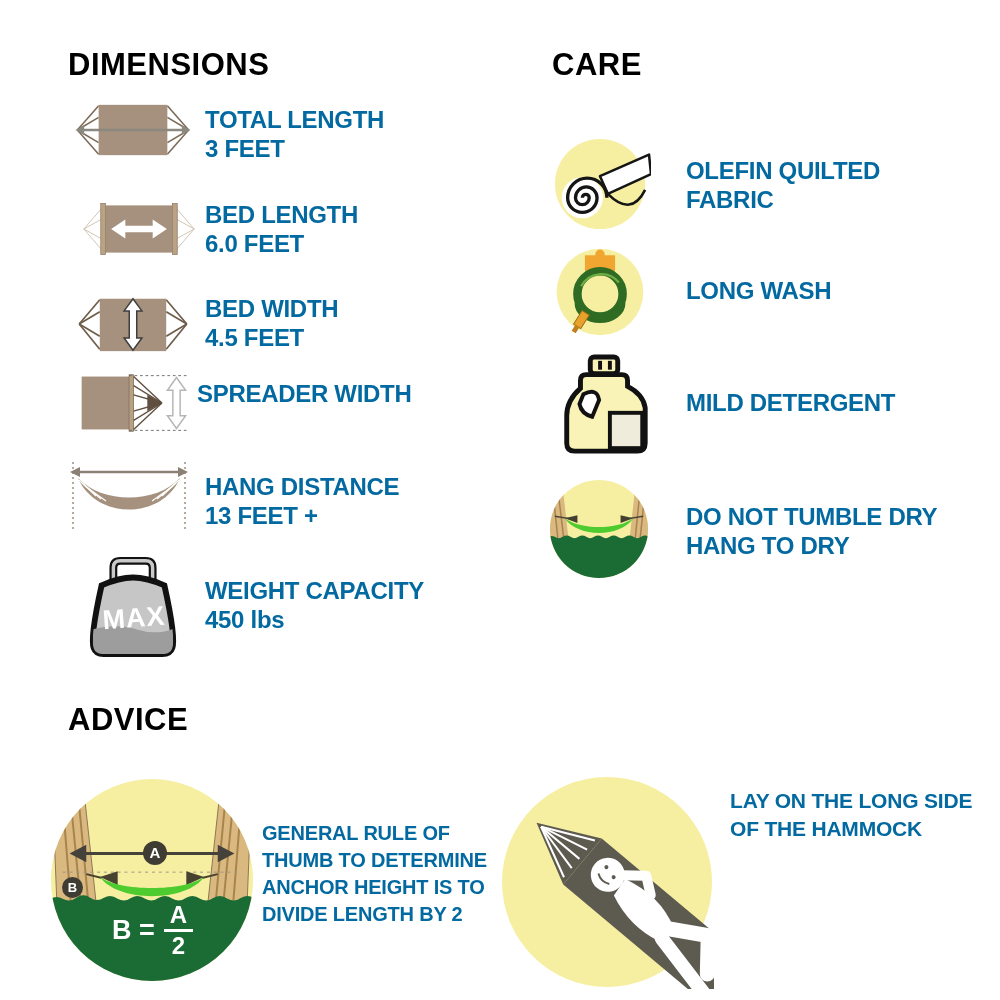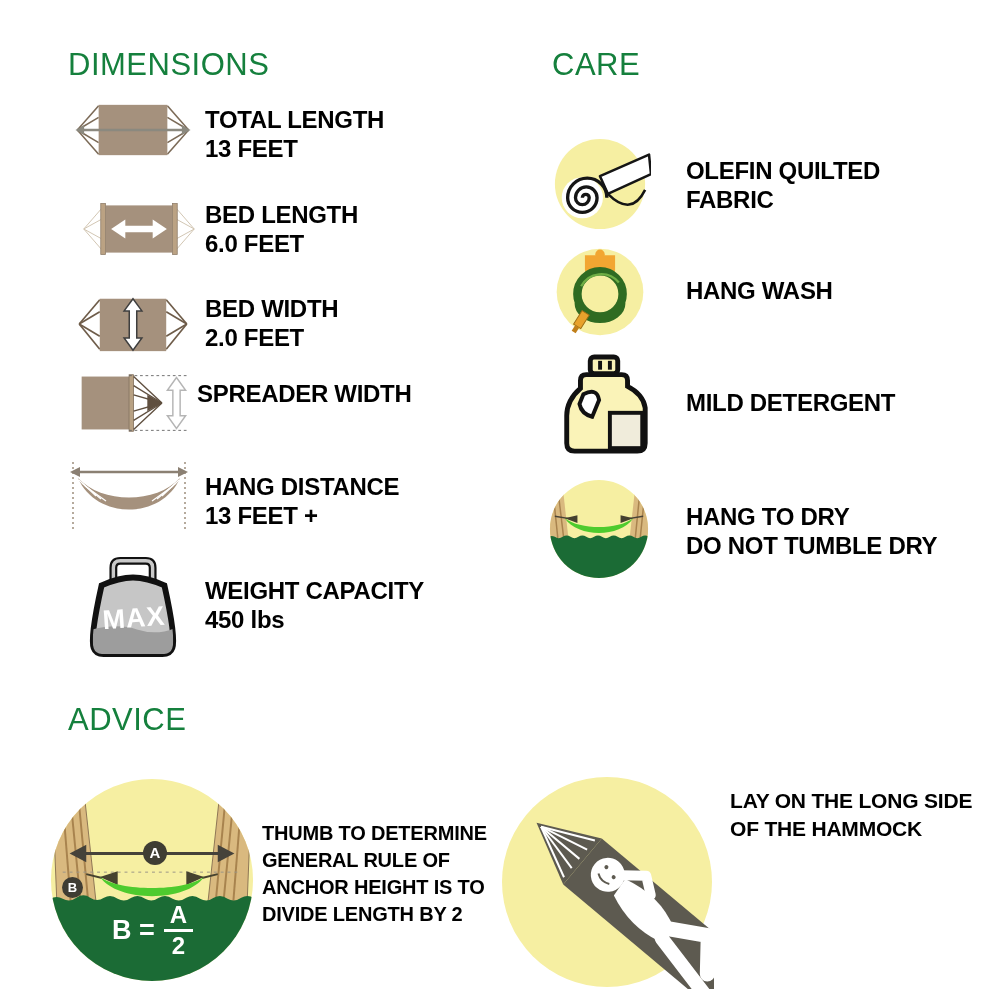--- a/index.html
+++ b/index.html
@@ -1,22 +1,22 @@
 <!DOCTYPE html>
 <html><head>
 <meta charset="utf-8">
 <style>
   html,body{margin:0;padding:0}
   body{
     width:1000px;height:1000px;background:#ffffff;position:relative;overflow:hidden;
     font-family:"Liberation Sans",sans-serif;
   }
   .abs{position:absolute}
-  .hdr{color:#15803d;font-weight:normal;font-size:31px;letter-spacing:.5px;white-space:nowrap}
-  .lbl{color:#000000;font-weight:bold;font-size:24px;line-height:29px;letter-spacing:-.3px;white-space:nowrap}
+  .hdr{color:#000000;font-weight:bold;font-size:31px;letter-spacing:.5px;white-space:nowrap}
+  .lbl{color:#0369a1;font-weight:bold;font-size:24px;line-height:29px;letter-spacing:-.3px;white-space:nowrap}
   .lbl div{white-space:nowrap}
   .small{font-size:20px;line-height:27px;letter-spacing:-.2px}
   .badge{
     position:absolute;background:#3f3d33;color:#fff;border-radius:50%;
     text-align:center;font-weight:bold;
   }
   .badge-a{width:24px;height:24px;line-height:24px;font-size:15px;left:143px;top:841px}
   .badge-b{width:21px;height:21px;line-height:21px;font-size:13px;left:62px;top:877px}
   .formula{
     position:absolute;left:112px;top:903px;display:flex;align-items:center;gap:9px;
@@ -48,21 +48,21 @@
       <line x1="120" y1="31" x2="98" y2="44"></line>
       <line x1="120" y1="31" x2="98" y2="56"></line>
   </g>
   <rect x="27" y="5" width="71" height="52" fill="#a5917d"></rect>
   <line x1="8" y1="31" x2="117" y2="31" stroke="#8b897f" stroke-width="2.6"></line>
   <polygon points="3,31 12,26 12,36" fill="#8b897f"></polygon>
   <polygon points="122,31 113,26 113,36" fill="#8b897f"></polygon>
 </svg>
 <div class="abs lbl" style="left:205px;top:105px">
   <div>TOTAL LENGTH</div>
-  <div>13 FEET</div>
+  <div>3 FEET</div>
 </div>
 
 <svg class="abs" style="left:80px;top:198px" width="118" height="62" viewBox="0 0 125 62">
   <g stroke="#cfc2ae" stroke-width="1">
     <line x1="4" y1="31" x2="24" y2="8"></line>
       <line x1="4" y1="31" x2="24" y2="20"></line>
       <line x1="4" y1="31" x2="24" y2="42"></line>
       <line x1="4" y1="31" x2="24" y2="54"></line>
     <line x1="121" y1="31" x2="101" y2="8"></line>
       <line x1="121" y1="31" x2="101" y2="20"></line>
@@ -90,21 +90,21 @@
     <line x1="120" y1="31" x2="98" y2="5"></line>
       <line x1="120" y1="31" x2="98" y2="18"></line>
       <line x1="120" y1="31" x2="98" y2="44"></line>
       <line x1="120" y1="31" x2="98" y2="58"></line>
   </g>
   <rect x="27" y="4" width="71" height="56" fill="#a5917d"></rect>
   <path d="M62.5,4 L53,17 L58.5,17 L58.5,46 L53,46 L62.5,59 L72,46 L66.5,46 L66.5,17 L72,17 Z" fill="#ffffff" stroke="#3e3e3e" stroke-width="1.6"></path>
 </svg>
 <div class="abs lbl" style="left:205px;top:294px">
   <div>BED WIDTH</div>
-  <div>2.0 FEET</div>
+  <div>4.5 FEET</div>
 </div>
 
 <svg class="abs" style="left:78px;top:368px" width="114" height="70" viewBox="0 0 125 70">
   <rect x="4" y="6" width="52" height="58" fill="#a5917d"></rect>
   <rect x="56" y="4" width="5" height="62" fill="#b8a183" stroke="#7b6a57" stroke-width="0.8"></rect>
   <g stroke="#5f4f3f" stroke-width="1.5">
     <line x1="92" y1="35" x2="61" y2="6"></line>
       <line x1="92" y1="35" x2="61" y2="16"></line>
       <line x1="92" y1="35" x2="61" y2="26"></line>
     <line x1="92" y1="35" x2="61" y2="44"></line>
@@ -179,21 +179,21 @@
   <path d="M28,64 a24,18 0 1,0 48,0" fill="none" stroke="#2f6b22" stroke-width="6"></path>
   <path d="M30,60 a22,19 0 1,0 44,0" fill="none" stroke="#357a27" stroke-width="6"></path>
   <circle cx="52" cy="54" r="24" fill="none" stroke="#2f6b22" stroke-width="9"></circle>
   <path d="M32,46 a24,24 0 0,1 40,-4" fill="none" stroke="#6fae45" stroke-width="2.4"></path>
   <g transform="rotate(32 30 84)">
     <rect x="26" y="72" width="9" height="17" fill="#e8a22c" stroke="#9c6d14" stroke-width="1"></rect>
     <rect x="28" y="89" width="5" height="7" fill="#c07f1a"></rect>
   </g>
 </svg>
 <div class="abs lbl" style="left:686px;top:276px">
-  <div>HANG WASH</div>
+  <div>LONG WASH</div>
 </div>
 
 <svg class="abs" style="left:553px;top:353px" width="102" height="102" viewBox="0 0 104 104">
   <rect x="38" y="4" width="28" height="17" rx="4" fill="#faf3b8" stroke="#111" stroke-width="5"></rect>
   <line x1="48" y1="8" x2="48" y2="17" stroke="#111" stroke-width="4"></line>
   <line x1="58" y1="8" x2="58" y2="17" stroke="#111" stroke-width="4"></line>
   <path d="M34,22 L70,22 Q76,22 76,28 L76,34 Q92,42 94,56 L94,92 Q94,100 86,100 L22,100 Q14,100 14,92 L14,64 Q14,48 28,36 L28,28 Q28,22 34,22 Z" fill="#faf3b8" stroke="#111" stroke-width="5"></path>
   <path d="M31,42 Q45,35 47,48 L40,65 Q29,62 27,52 Z" fill="#ffffff" stroke="#111" stroke-width="4"></path>
   <rect x="58" y="61" width="33" height="36" fill="#f0ecdb" stroke="#111" stroke-width="4"></rect>
 </svg>
@@ -217,22 +217,22 @@
     <line x1="100" y1="14" x2="95" y2="62" stroke="#a8834e" stroke-width="1.5"></line>
     <line x1="8" y1="40" x2="26" y2="43" stroke="#4a4436" stroke-width="1.4"></line>
     <line x1="98" y1="40" x2="80" y2="43" stroke="#4a4436" stroke-width="1.4"></line>
     <polygon points="18,42 31,39 31,47" fill="#44402f"></polygon>
     <polygon points="88,42 75,39 75,47" fill="#44402f"></polygon>
     <path d="M18,42 C32,62 74,62 88,42 C72,54 34,54 18,42 Z" fill="#4ecb2e"></path>
     <path d="M0,106 L0,62 Q4,59 8,61 Q12,64 16,61 Q20,58 24,61 Q28,64 32,61 Q36,58 40,61 Q44,64 48,61 Q52,58 56,61 Q60,64 64,61 Q68,58 72,61 Q76,64 80,61 Q84,58 88,61 Q92,64 96,61 Q100,58 104,61 L106,62 L106,106 Z" fill="#1b6b35"></path>
   </g>
 </svg>
 <div class="abs lbl" style="left:686px;top:502px">
+  <div>DO NOT TUMBLE DRY</div>
   <div>HANG TO DRY</div>
-  <div>DO NOT TUMBLE DRY</div>
 </div>
 
 <div class="abs hdr" style="left:68px;top:702px">ADVICE</div>
 
 <svg class="abs" style="left:49px;top:777px" width="206" height="206" viewBox="0 0 210 210">
   <defs>
       <clipPath id="adclip">
         <circle cx="105" cy="105" r="103"></circle>
       </clipPath>
     </defs>
@@ -261,22 +261,22 @@
 <div class="badge badge-a">A</div>
 <div class="badge badge-b">B</div>
 <div class="formula">
   <span class="lhs">B =</span>
   <span class="frac">
     <span class="num">A</span>
     <span class="den">2</span>
   </span>
 </div>
 <div class="abs lbl small" style="left:262px;top:820px">
+  <div>GENERAL RULE OF</div>
   <div>THUMB TO DETERMINE</div>
-  <div>GENERAL RULE OF</div>
   <div>ANCHOR HEIGHT IS  TO</div>
   <div>DIVIDE LENGTH BY 2</div>
 </div>
 
 <svg class="abs" style="left:500px;top:775px" width="214" height="214" viewBox="0 0 214 214">
   <circle cx="107" cy="107" r="105" fill="#f6efa2"></circle>
   <g transform="translate(107,107) rotate(40)">
     <polygon points="-92,0 -32,-30 -32,30" fill="#5d5a50"></polygon>
     <g stroke="#ffffff" stroke-width="2">
       <line x1="-86" y1="0" x2="-36" y2="-24"></line>

